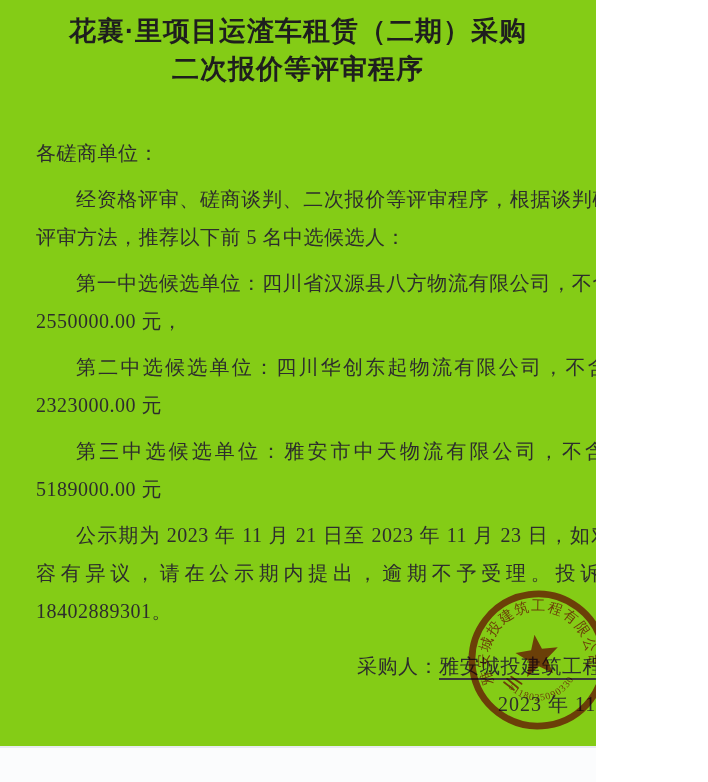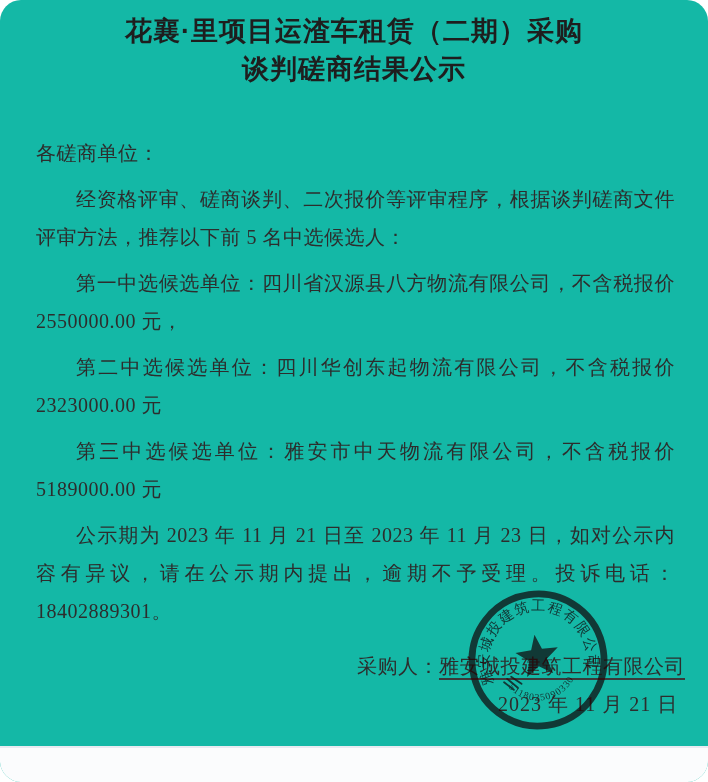--- a/index.html
+++ b/index.html
@@ -2,27 +2,26 @@
 <html><head>
 <meta charset="utf-8">
 <style>
   html, body {
     margin: 0;
     padding: 0;
     background: #ffffff;
   }
   .page {
     position: relative;
-    width: 708px;
+    width: 596px;
     height: 782px;
-    background: #14b8a6;
+    background: #84cc16;
     overflow: hidden;
     font-family: "Liberation Serif", "DejaVu Serif", serif;
     color: #2d2d2d;
-    border-radius: 21px;
   }
   .title {
     position: absolute;
     top: 12px;
     left: 0;
     right: 0;
     margin: 0;
     text-align: center;
     font-family: "Liberation Sans", "DejaVu Sans", sans-serif;
     font-weight: 700;
@@ -96,21 +95,21 @@
     background: #fbfcfd;
   }
 </style>
 </head>
 <body>
 
 <div class="page">
 
   <h1 class="title">
     <span class="title-line">花襄·里项目运渣车租赁（二期）采购</span>
-    <span class="title-line">谈判磋商结果公示</span>
+    <span class="title-line">二次报价等评审程序</span>
   </h1>
 
   <div class="body-text">
     <p class="para no-indent">各磋商单位：</p>
     <p class="para">经资格评审、磋商谈判、二次报价等评审程序，根据谈判磋商文件评审方法，推荐以下前 5 名中选候选人：</p>
     <p class="para">第一中选候选单位：四川省汉源县八方物流有限公司，不含税报价 2550000.00 元，</p>
     <p class="para">第二中选候选单位：四川华创东起物流有限公司，不含税报价 2323000.00 元</p>
     <p class="para">第三中选候选单位：雅安市中天物流有限公司，不含税报价 5189000.00 元</p>
     <p class="para">公示期为 2023 年 11 月 21 日至 2023 年 11 月 23 日，如对公示内容有异议，请在公示期内提出，逾期不予受理。投诉电话：18402889301。</p>
   </div>

